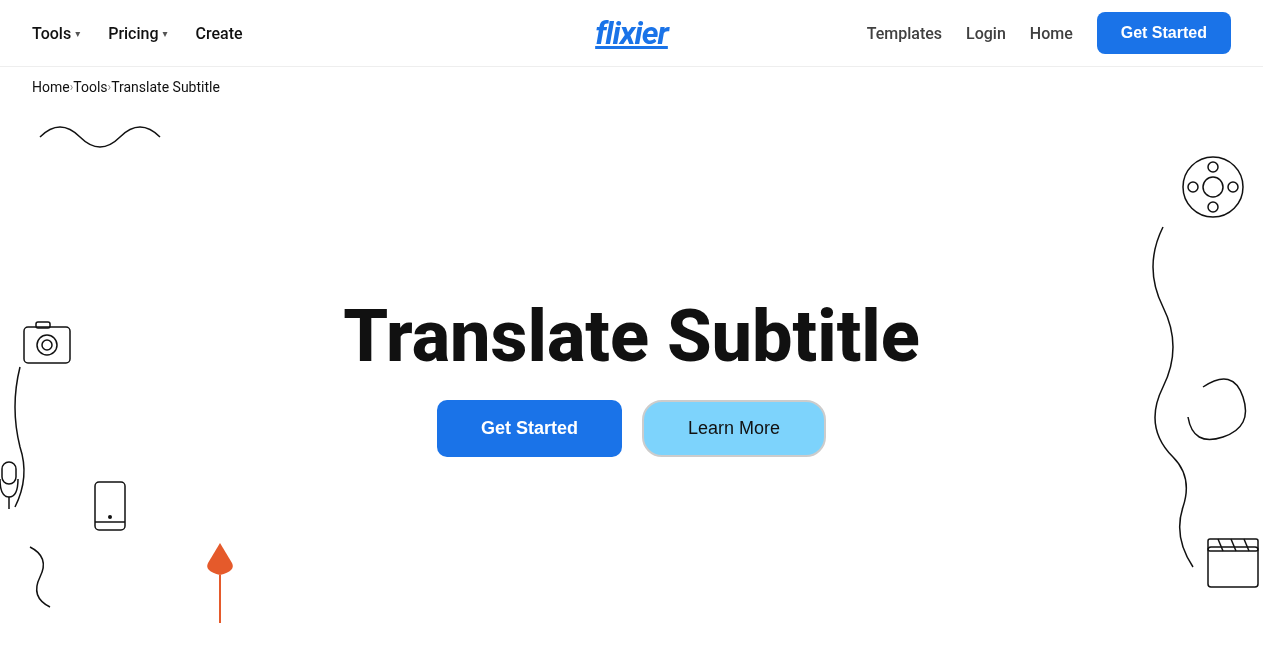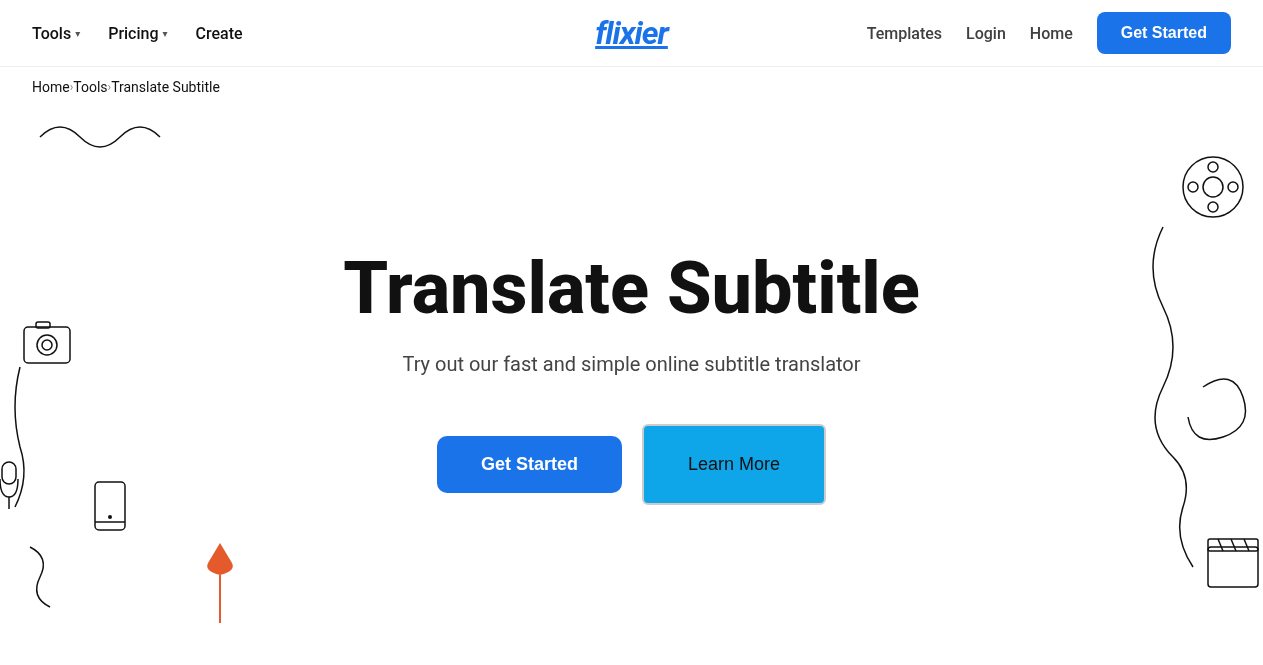--- a/index.html
+++ b/index.html
@@ -120,25 +120,25 @@
       background: #1a73e8;
       color: #fff;
       border: none;
       border-radius: 10px;
       padding: 18px 44px;
       font-size: 18px;
       font-weight: 600;
       cursor: pointer;
     }
     .btn-secondary {
-      background: #0ea5e9;
+      background: #7dd3fc;
       color: #111;
       border: 2px solid #ccc;
-      border-radius: 6px;
-      padding: 28px 44px;
+      border-radius: 20px;
+      padding: 16px 44px;
       font-size: 18px;
       font-weight: 500;
       cursor: pointer;
     }
 
     
     .deco-left {
       position: absolute;
       left: 0;
       top: 0;
@@ -240,20 +240,19 @@
   </svg>
 
   <div class="deco-bottom-left">
     <svg width="40" height="80" viewBox="0 0 40 80" fill="none" xmlns="http://www.w3.org/2000/svg">
       <path d="M20 0 L32 20 Q36 28 20 32 Q4 28 8 20 Z" fill="#e55a2b"></path>
       <line x1="20" y1="32" x2="20" y2="80" stroke="#e55a2b" stroke-width="2"></line>
     </svg>
   </div>
 
   <h1 class="hero-title">Translate Subtitle</h1>
-  <p class="hero-subtitle">Try out our fast and simple online subtitle translator</p>
 
   <div class="hero-buttons">
     <button class="btn-primary">Get Started</button>
     <button class="btn-secondary">Learn More</button>
   </div>
 
 </section>
 
 </body></html>

